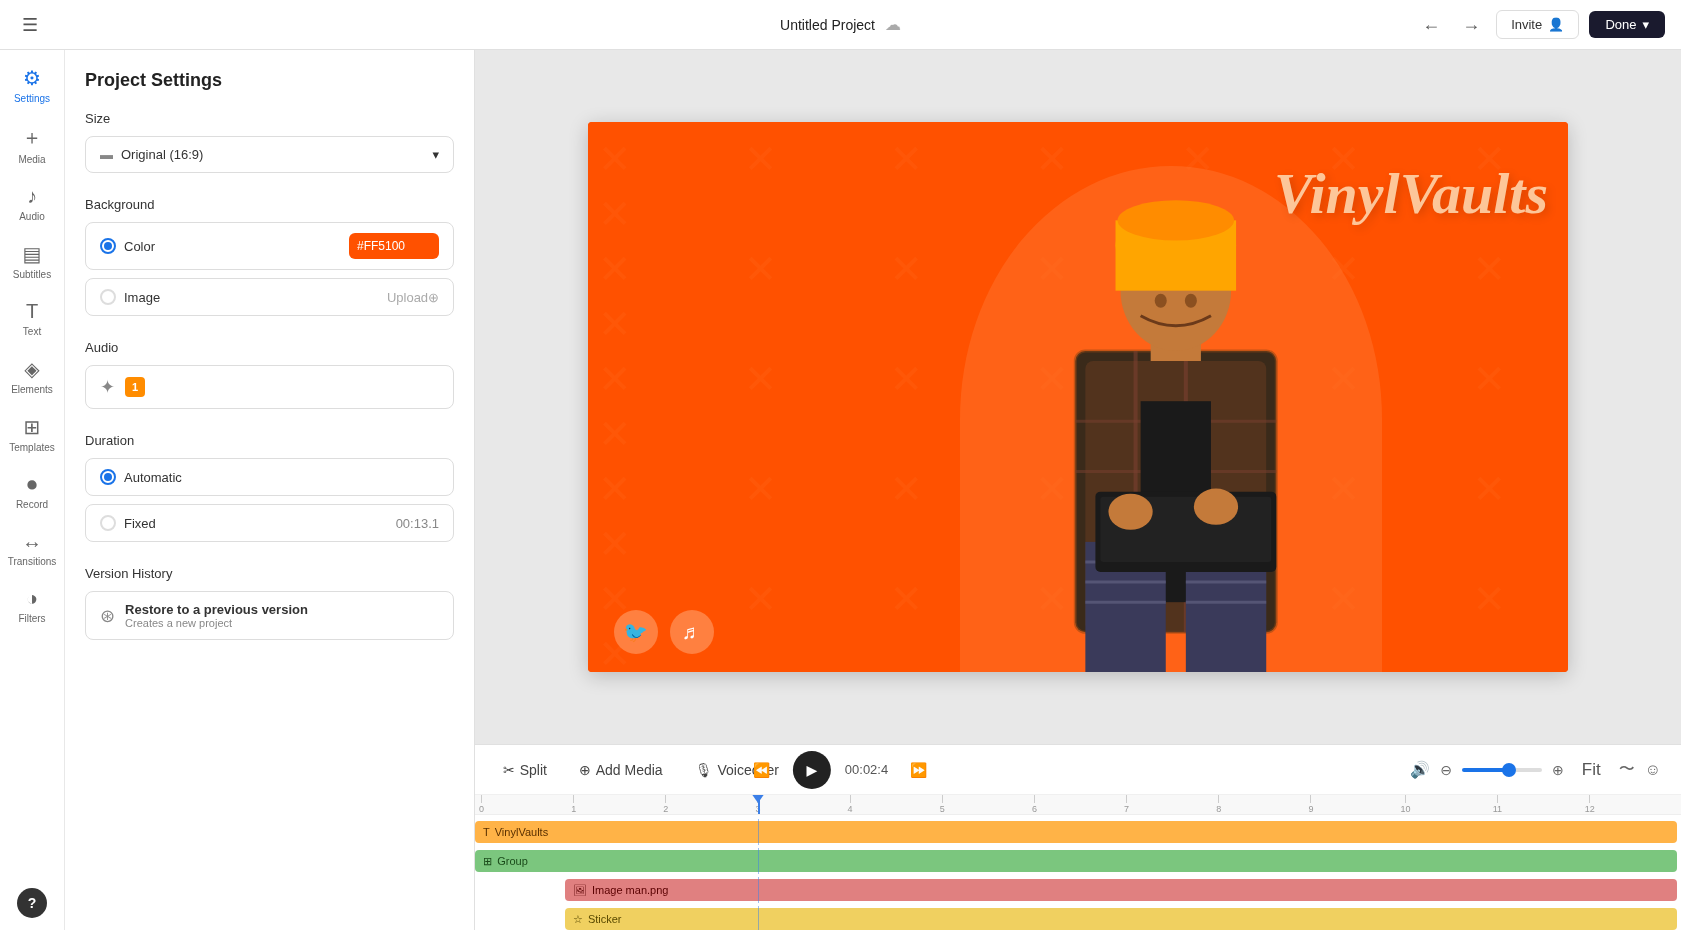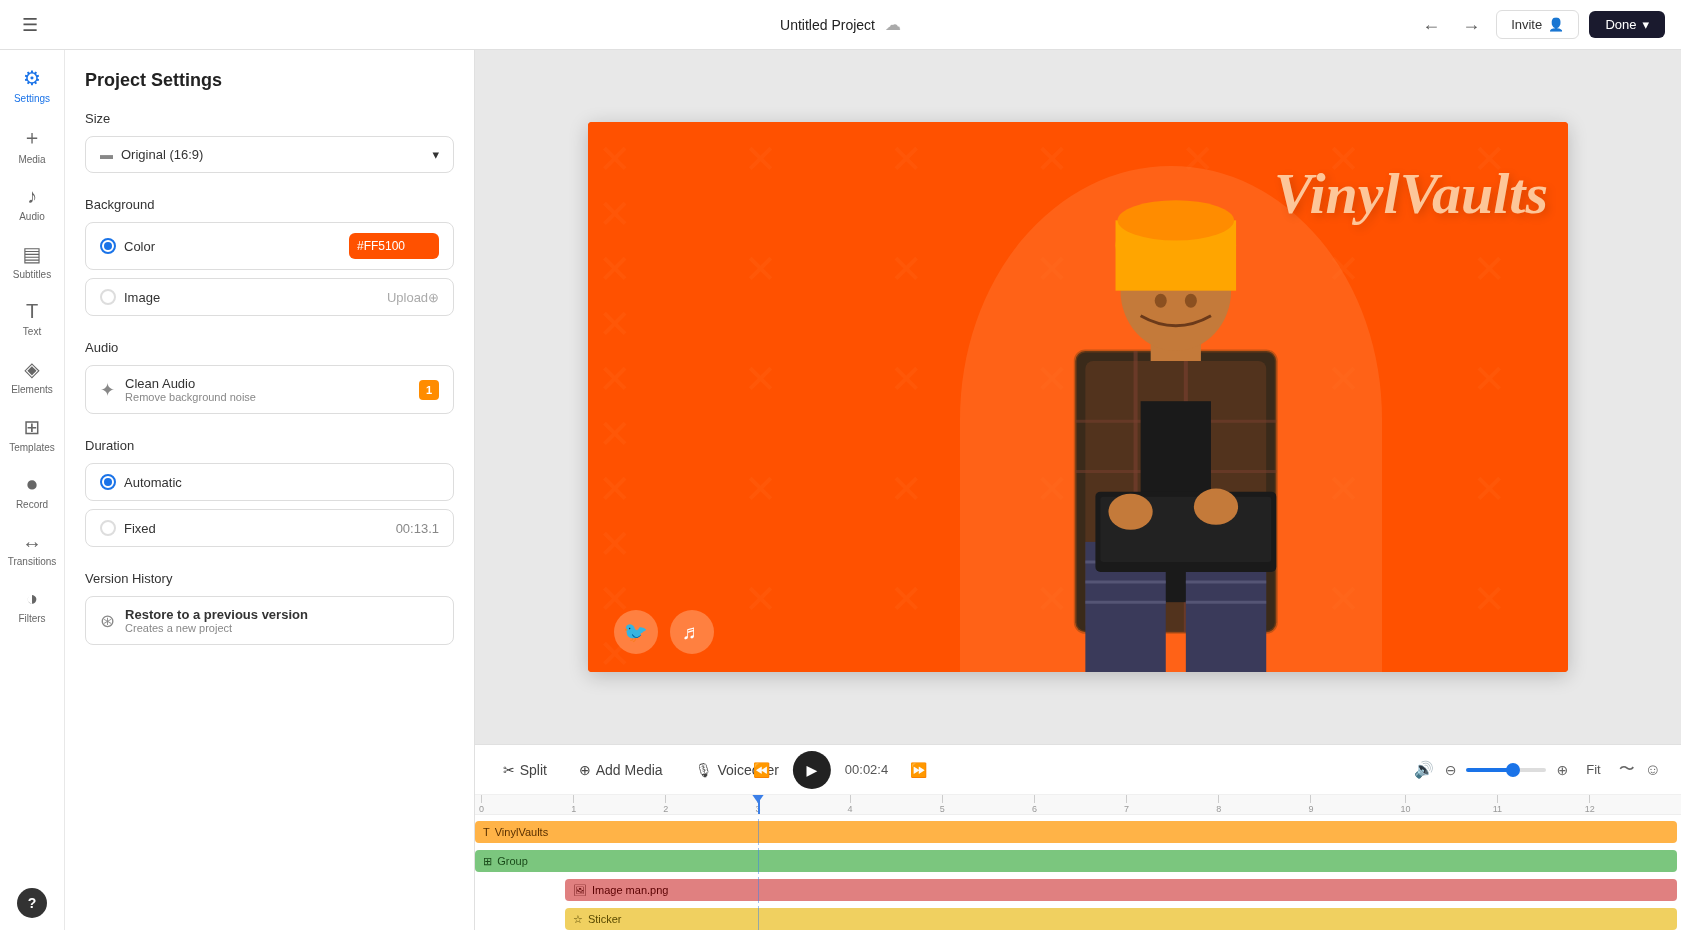--- a/index.html
+++ b/index.html
@@ -183,21 +183,21 @@
     .volume-icon { color: #666; font-size: 16px; }
     .zoom-slider {
       -webkit-appearance: none; width: 80px; height: 4px;
       background: linear-gradient(to right, #1a73e8 60%, #ddd 60%);
       border-radius: 2px; outline: none; cursor: pointer;
     }
     .zoom-slider::-webkit-slider-thumb {
       -webkit-appearance: none; width: 14px; height: 14px; border-radius: 50%; background: #1a73e8; cursor: pointer;
     }
     .fit-btn {
-      background: none; border: none; cursor: pointer; font-size: 13px; color: #555; padding: 4px 8px; border-radius: 4px;
+      background: none; border: none; cursor: pointer; font-size: 17px; color: #555; padding: 4px 8px; border-radius: 4px;
     }
 
     
     .timeline-area {
       background: #fff;
       height: 135px;
       overflow: hidden;
     }
     .timeline-ruler {
       height: 20px; background: #f8f8f8; border-bottom: 1px solid #eee;
@@ -344,24 +344,20 @@
           <span class="upload-label">Upload</span>
           <span style="color:#aaa;">⊕</span>
         </div>
       </div>
     </div>
 
     <div class="section-block">
       <div class="section-label">Audio</div>
       <div class="audio-row">
         <span class="audio-icon">✦</span>
-        <div class="audio-info">
-          <div class="audio-title">Clean Audio</div>
-          <div class="audio-sub">Remove background noise</div>
-        </div>
         <div class="audio-badge">1</div>
       </div>
     </div>
 
     <div class="section-block">
       <div class="section-label">Duration</div>
       <div class="option-row">
         <div class="option-left">
           <div class="radio-dot selected"></div>
           <span>Automatic</span>

